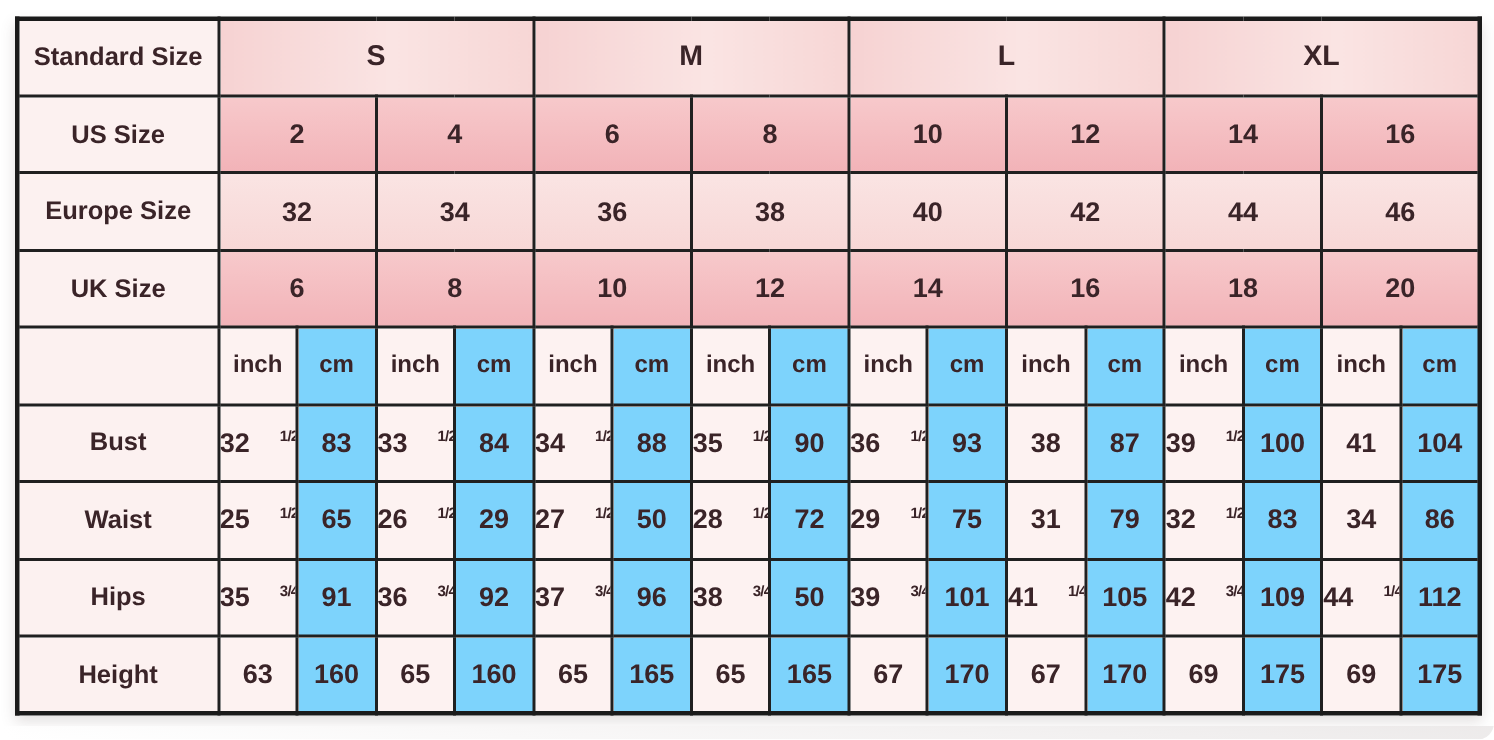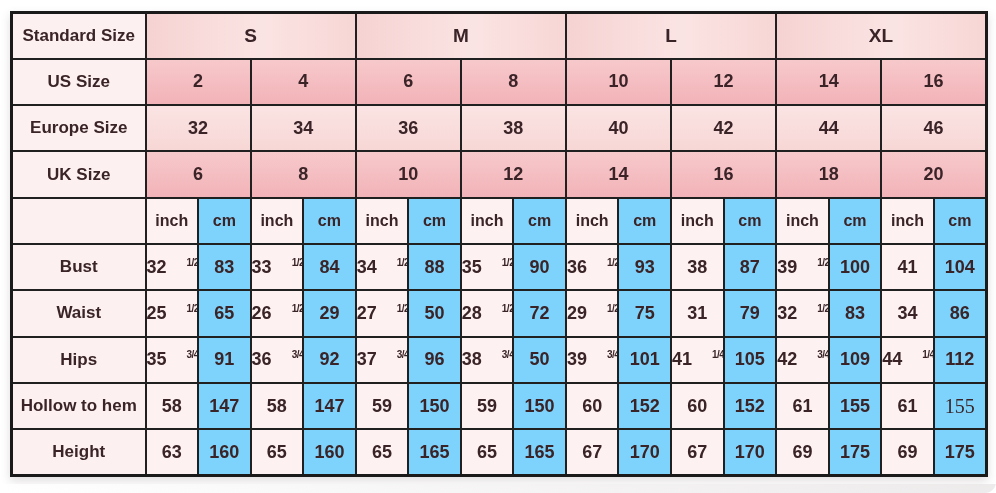--- a/index.html
+++ b/index.html
@@ -212,39 +212,20 @@
           <td colspan="1" class="data cm-col">50</td>
           <td colspan="1" class="data inch-col">39<sup>3/4</sup></td>
           <td colspan="1" class="data cm-col">101</td>
           <td colspan="1" class="data inch-col">41<sup>1/4</sup></td>
           <td colspan="1" class="data cm-col">105</td>
           <td colspan="1" class="data inch-col">42<sup>3/4</sup></td>
           <td colspan="1" class="data cm-col">109</td>
           <td colspan="1" class="data inch-col">44<sup>1/4</sup></td>
           <td colspan="1" class="data cm-col">112</td>
         </tr>
-        <tr class="row-hollow-to-hem">
-          <td class="label">Hollow to hem</td>
-          <td colspan="1" class="data inch-col">58</td>
-          <td colspan="1" class="data cm-col">147</td>
-          <td colspan="1" class="data inch-col">58</td>
-          <td colspan="1" class="data cm-col">147</td>
-          <td colspan="1" class="data inch-col">59</td>
-          <td colspan="1" class="data cm-col">150</td>
-          <td colspan="1" class="data inch-col">59</td>
-          <td colspan="1" class="data cm-col">150</td>
-          <td colspan="1" class="data inch-col">60</td>
-          <td colspan="1" class="data cm-col">152</td>
-          <td colspan="1" class="data inch-col">60</td>
-          <td colspan="1" class="data cm-col">152</td>
-          <td colspan="1" class="data inch-col">61</td>
-          <td colspan="1" class="data cm-col">155</td>
-          <td colspan="1" class="data inch-col">61</td>
-          <td colspan="1" class="data cm-col serif">155</td>
-        </tr>
         <tr class="row-height">
           <td class="label">Height</td>
           <td colspan="1" class="data inch-col">63</td>
           <td colspan="1" class="data cm-col">160</td>
           <td colspan="1" class="data inch-col">65</td>
           <td colspan="1" class="data cm-col">160</td>
           <td colspan="1" class="data inch-col">65</td>
           <td colspan="1" class="data cm-col">165</td>
           <td colspan="1" class="data inch-col">65</td>
           <td colspan="1" class="data cm-col">165</td>

